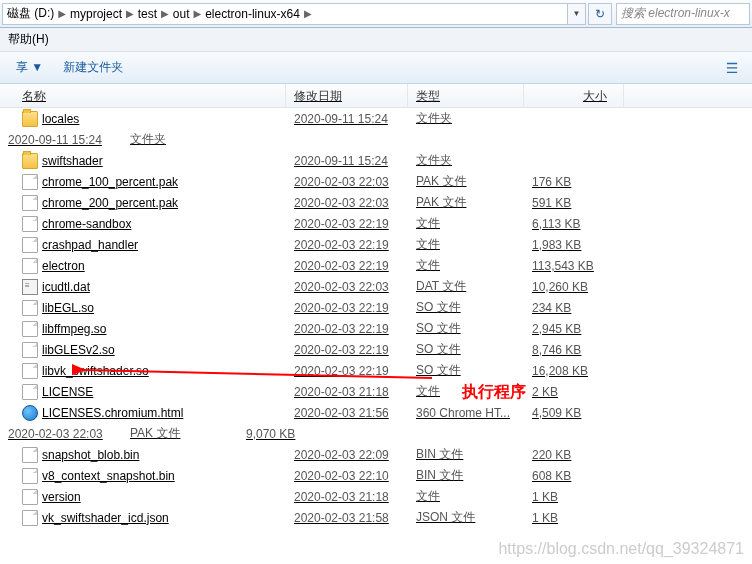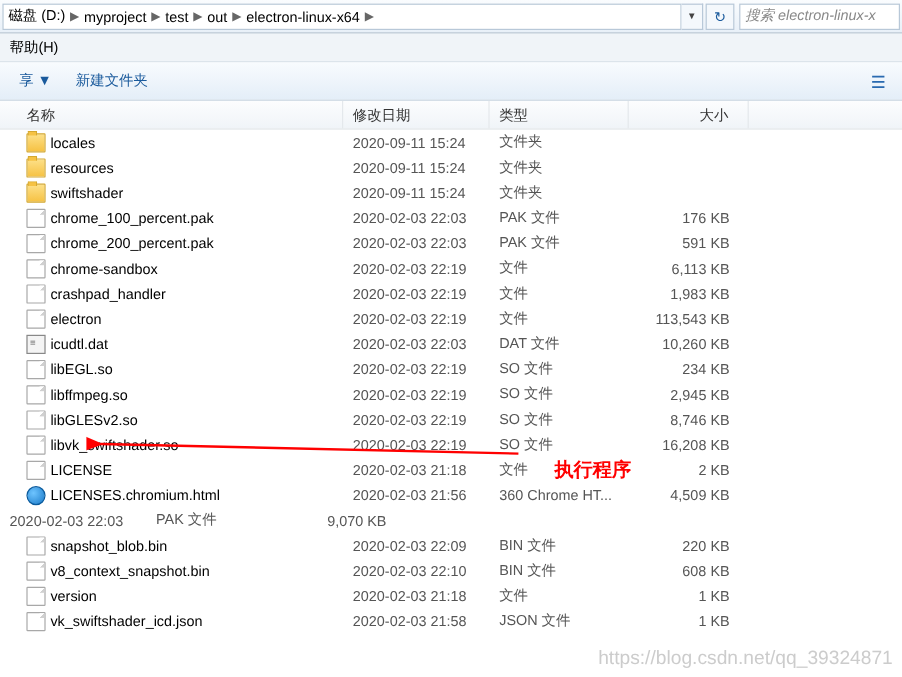--- a/index.html
+++ b/index.html
@@ -15,35 +15,35 @@
     
     .menu-bar { height: 24px; background: #f0f4f8; border-bottom: 1px solid #d8e0e8; display: flex; align-items: center; padding: 0 8px; gap: 16px; }
     .menu-bar span { color: #000; }
     
     .toolbar { height: 32px; background: linear-gradient(#f8fbfe, #e4eef8); border-bottom: 1px solid #c8d4e0; display: flex; align-items: center; padding: 0 8px; gap: 4px; justify-content: space-between; }
     .toolbar-left { display: flex; align-items: center; gap: 4px; }
     .toolbar-btn { padding: 4px 8px; color: #1a5a9c; display: flex; align-items: center; gap: 4px; }
     .toolbar-right { display: flex; gap: 4px; }
     .tb-icon { width: 24px; height: 24px; display: flex; align-items: center; justify-content: center; color: #2a6ab0; font-size: 14px; border: 1px solid transparent; }
     
-    .content { position: relative; height: calc(564px - 84px); overflow: hidden; }
+    .content { position: relative; height: calc(564px - 84px); overflow: hidden; text-decoration: underline; }
     .header-row { display: flex; height: 24px; border-bottom: 1px solid #e0e4e8; background: linear-gradient(#fcfdfe, #f0f4f8); }
     .header-cell { padding: 4px 8px; border-right: 1px solid #e4e8ec; color: #333; }
     .col-name { width: 286px; padding-left: 22px; }
     .col-date { width: 122px; }
     .col-type { width: 116px; }
     .col-size { width: 100px; text-align: right; padding-right: 16px; }
     
     .file-list { }
     .file-row { display: flex; height: 21px; align-items: center; }
     .cell { padding: 2px 8px; overflow: hidden; white-space: nowrap; text-overflow: ellipsis; }
     .cell-name { width: 286px; display: flex; align-items: center; gap: 4px; padding-left: 22px; }
     .cell-date { width: 122px; color: #555; }
     .cell-type { width: 116px; color: #555; }
-    .cell-size { width: 100px; text-align: right; color: #555; padding-right: 16px; }
+    .cell-size { width: 100px; text-align: left; color: #555; padding-right: 16px; }
     
     .icon { width: 16px; height: 16px; flex-shrink: 0; display: inline-block; }
     .folder-icon { background: linear-gradient(#fde088, #f6c244); border-radius: 1px; border: 1px solid #d4a830; position: relative; }
     .folder-icon::before { content: ''; position: absolute; top: -3px; left: 0; width: 6px; height: 3px; background: #f6c244; border: 1px solid #d4a830; border-bottom: none; border-radius: 1px 1px 0 0; }
     .file-icon { background: #fff; border: 1px solid #a8a8a8; position: relative; border-radius: 1px; }
     .file-icon::after { content: ''; position: absolute; top: 0; right: 0; width: 4px; height: 4px; background: linear-gradient(135deg, #fff 50%, #d0d0d0 50%); }
     .dat-icon { background: #f4f4f4; border: 1px solid #888; position: relative; }
     .dat-icon::before { content: '≡'; position: absolute; font-size: 8px; left: 2px; top: 1px; color: #666; }
     .html-icon { background: radial-gradient(circle at 35% 35%, #6ec4ff, #1a7ac8); border-radius: 50%; border: 1px solid #0a5a9c; }
     
@@ -102,24 +102,20 @@
       <div class="file-row">
         <div class="cell cell-name">
           <span class="icon folder-icon"></span>
           <span>locales</span>
         </div>
         <div class="cell cell-date">2020-09-11 15:24</div>
         <div class="cell cell-type">文件夹</div>
         <div class="cell cell-size"></div>
       </div>
       <div class="file-row">
-        <div class="cell cell-name">
-          <span class="icon folder-icon"></span>
-          <span>resources</span>
-        </div>
         <div class="cell cell-date">2020-09-11 15:24</div>
         <div class="cell cell-type">文件夹</div>
         <div class="cell cell-size"></div>
       </div>
       <div class="file-row">
         <div class="cell cell-name">
           <span class="icon folder-icon"></span>
           <span>swiftshader</span>
         </div>
         <div class="cell cell-date">2020-09-11 15:24</div>

